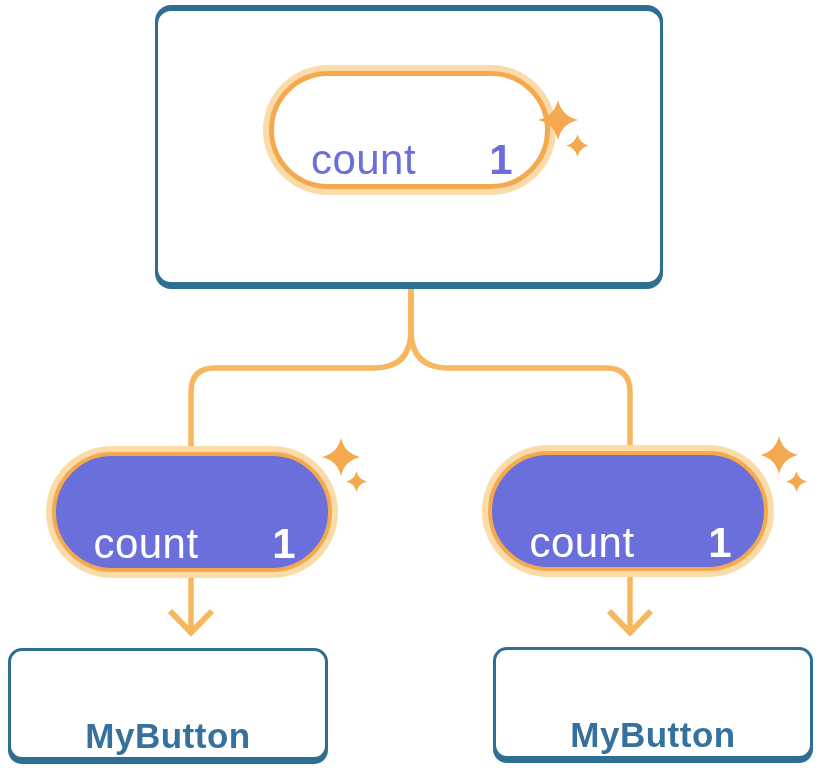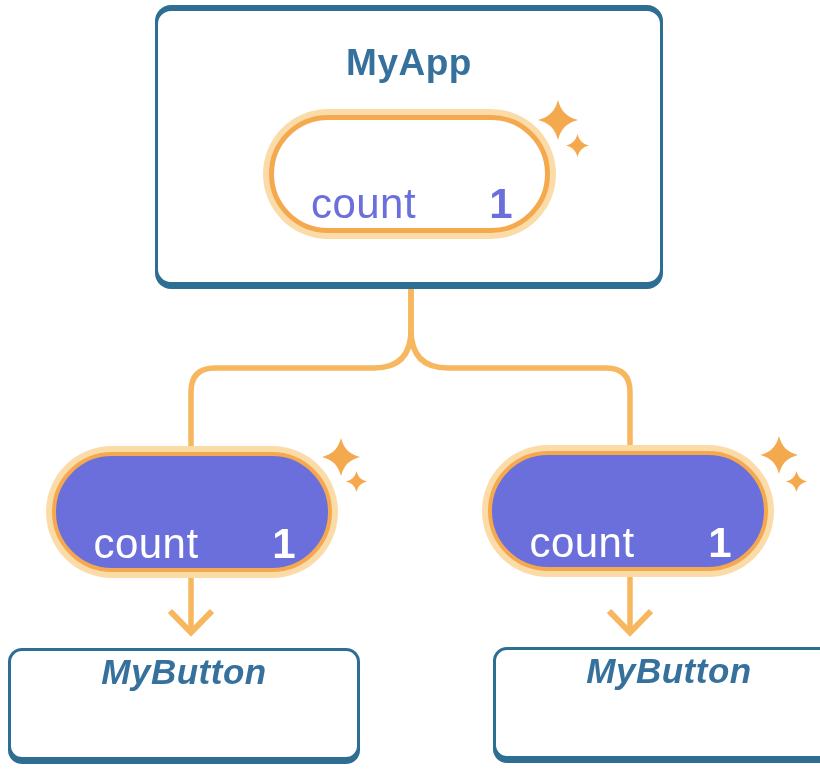--- a/index.html
+++ b/index.html
@@ -32,27 +32,26 @@
     left: 155px; top: 8px;
     width: 508px; height: 277px;
     border-radius: 16px;
     box-shadow: 0 4px 0 var(--card_border, #2F6E93), 0 -3px 0 var(--card_border, #2F6E93);
     display: flex;
     flex-direction: column;
     align-items: center;
     padding-top: 30px;
   }
   .card.leaf {
-    width: 352px; height: 112px;
+    width: 320px; height: 112px;
     border-radius: 14px;
     box-shadow: 0 4px 0 var(--card_border, #2F6E93);
     display: flex;
-    align-items: flex-start;
+    align-items: flex-end;
     justify-content: center;
-    font-style: italic;
   }
   .card.leaf.left  { left: 8px;   top: 648px; }
   .card.leaf.right { left: 493px; top: 647px; }
 
   .card-title {
     color: var(--heading_text, #35719C);
     font-size: 37px;
     font-weight: bold;
     letter-spacing: 0.5px;
     line-height: 1.2;
@@ -127,21 +126,20 @@
       <path d="M411 278 V330 Q411 368 374 368 H215 Q191 368 191 392 V545"></path>
       <path d="M411 278 V330 Q411 368 448 368 H606 Q630 368 630 392 V545"></path>
       <path d="M191 555 V628"></path>
       <path d="M630 555 V628"></path>
       <path stroke-width="6" stroke-linejoin="miter" d="M170 611 L191 632.5 L212 611"></path>
       <path stroke-width="6" stroke-linejoin="miter" d="M609 611 L630 632.5 L651 611"></path>
     </g>
   </svg>
 
   <div class="card root">
-    <div class="card-title">MyApp</div>
     <div class="pill-outer top">
       <div class="pill light">
         <div class="name-cell">count</div>
         <div class="divider"></div>
         <div class="value-cell">1</div>
       </div>
     </div>
   </div>
 
   <div class="pill-outer floating left">

